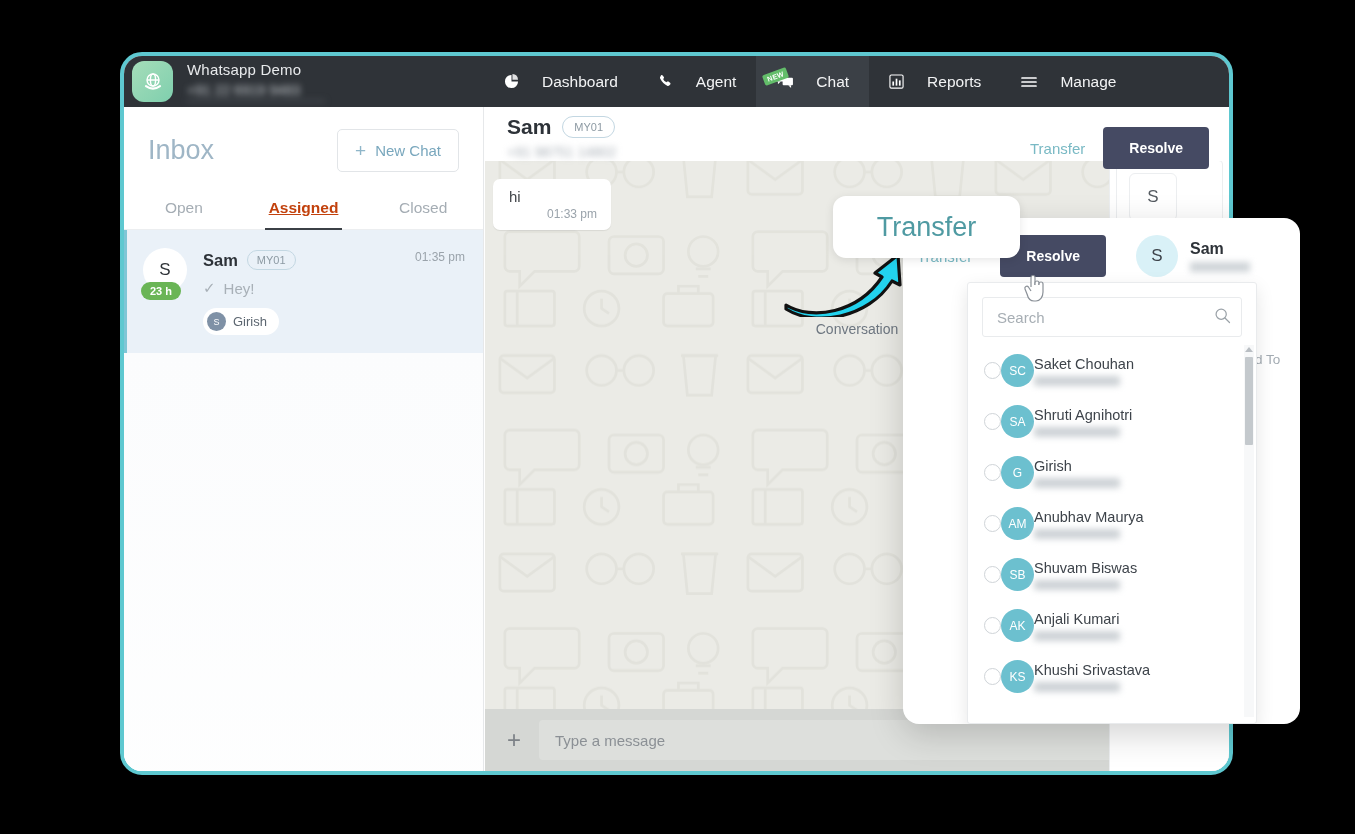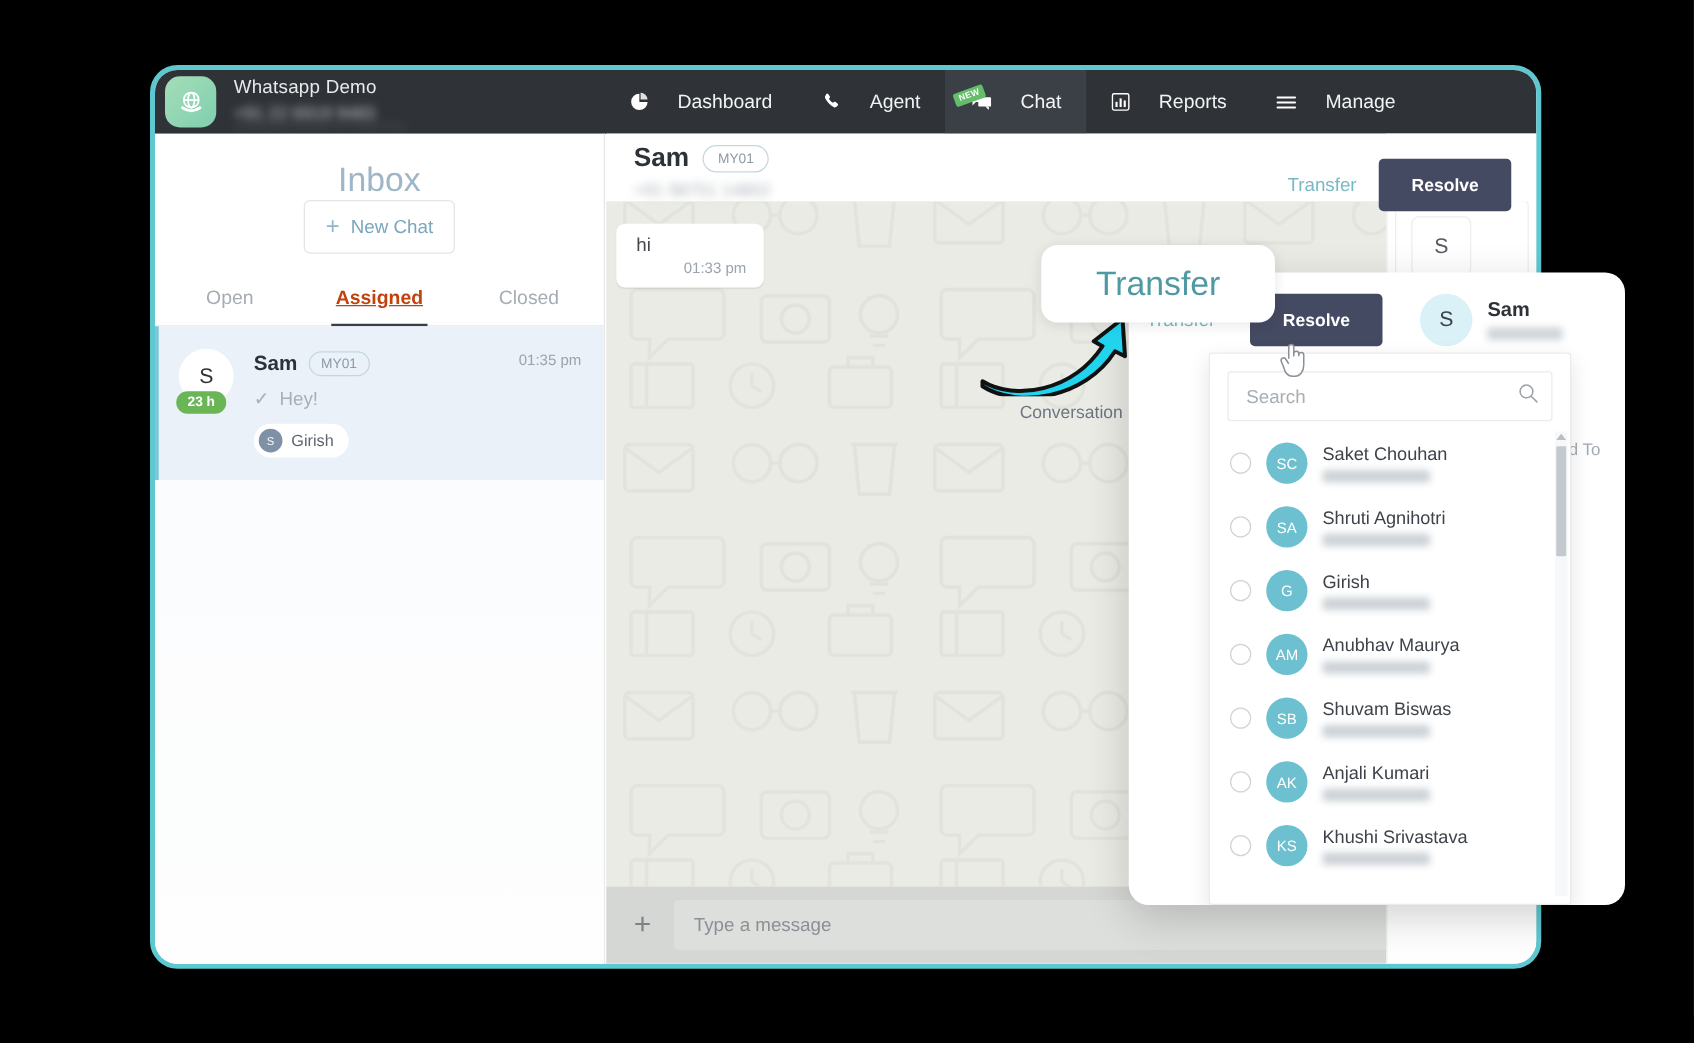--- a/index.html
+++ b/index.html
@@ -80,21 +80,20 @@
   
   #inbox-panel {
     position: absolute; left: 0; top: 51px;
     width: 360px; height: calc(100% - 51px);
     background: #fff;
     border-right: 1px solid #e6e8ea;
   }
   #inbox-head {
     display: flex; align-items: center; justify-content: space-between;
     padding: 22px 24px 14px 24px;
-    flex-direction: column;
   }
   #inbox-title {
     color: #9fb6c6; font-size: 27px; font-weight: 400;
   }
   #new-chat-btn {
     display: flex; align-items: center; gap: 9px;
     border: 1px solid #e2e5e8;
     border-radius: 5px;
     background: #fff;
     padding: 12px 17px;
@@ -359,21 +358,20 @@
     flex: 1; border: none; outline: none;
     font-size: 15px; color: #5d6267;
     font-family: "Liberation Sans", sans-serif;
   }
   #dd-search::placeholder { color: #a7aeb4; }
   #dd-list { position: relative; height: 372px; overflow: hidden; }
   .dd-item {
     display: flex; align-items: center;
     padding: 9px 14px 9px 16px;
     cursor: pointer;
-    gap: 12px;
   }
   .dd-radio {
     width: 17px; height: 17px; border-radius: 50%;
     border: 1px solid #cfd4d8; flex: none;
   }
   .dd-avatar {
     width: 33px; height: 33px; border-radius: 50%;
     background: #6cc0cf; color: #fff;
     font-size: 12px;
     display: flex; align-items: center; justify-content: center;

